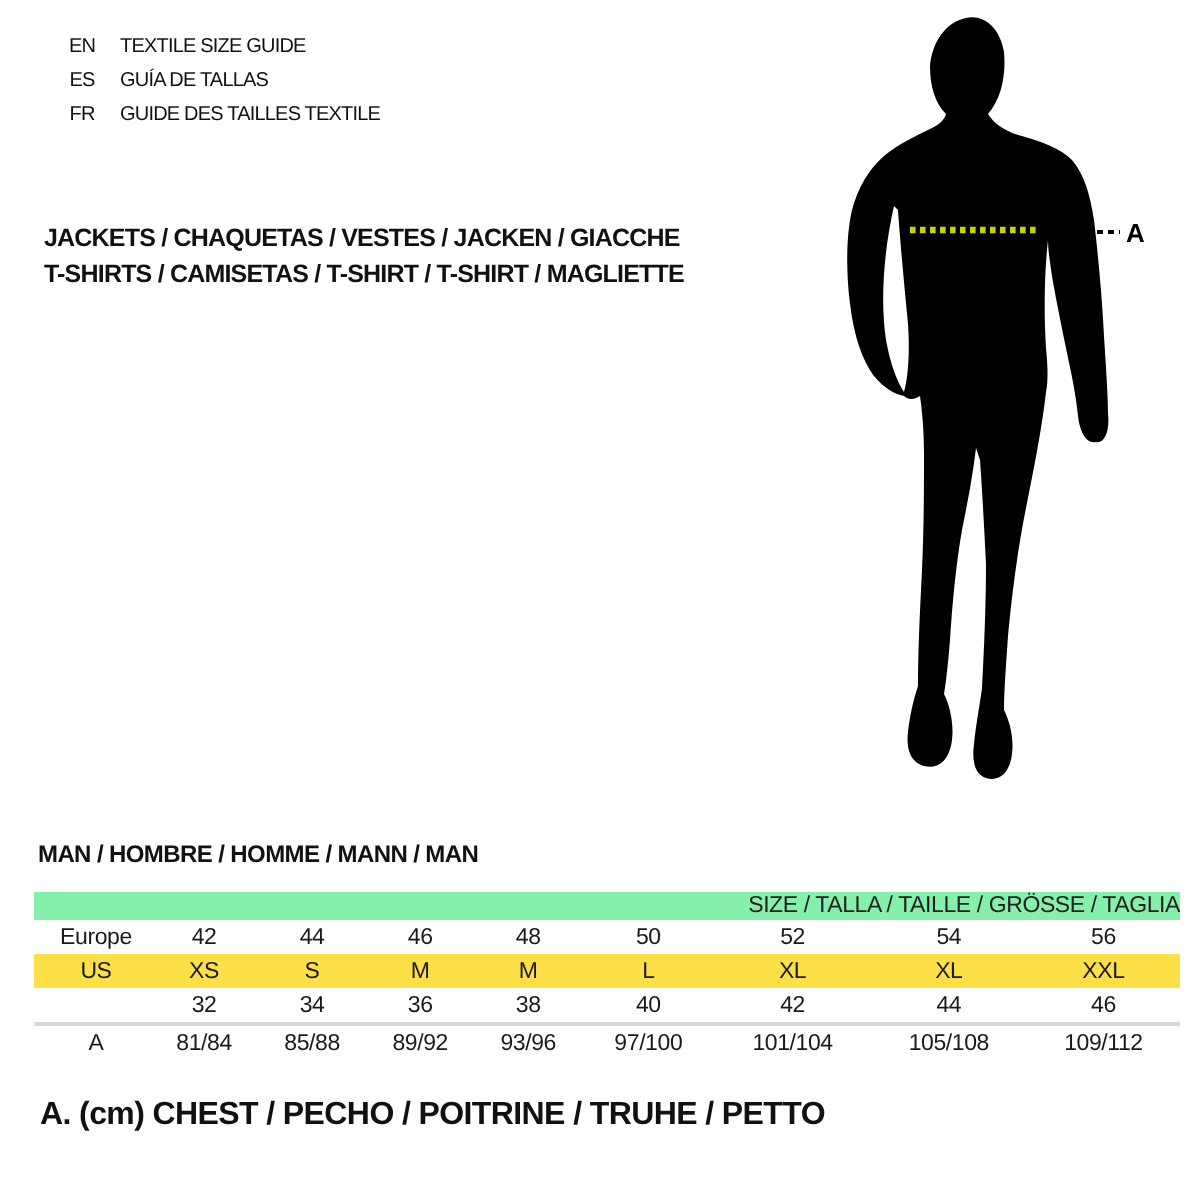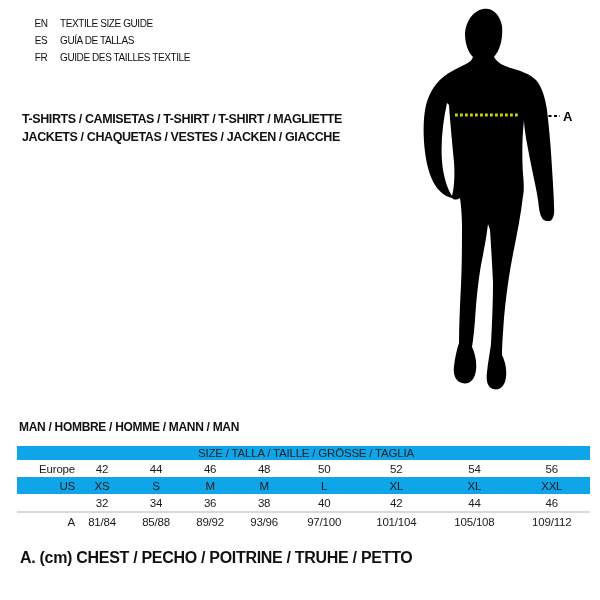--- a/index.html
+++ b/index.html
@@ -16,27 +16,27 @@
   
   .figure{position:absolute;left:400px;top:0;width:175px;height:400px;}
   
   .section-title{position:absolute;top:420px;left:19px;font-weight:bold;font-size:12px;letter-spacing:-0.3px;}
   
   table.size-table{
     position:absolute;left:17px;top:446px;width:573px;
     border-collapse:collapse;font-size:11.5px;color:#1a1a1a;letter-spacing:-0.2px;
   }
   table.size-table th{
-    background:#0ea5e9;font-weight:normal;text-align:center;
+    background:#86efac;font-weight:normal;text-align:right;
     padding:1px 0 1px 5px;height:12px;font-size:11.5px;color:#222;
   }
   table.size-table td{height:17px;padding:0;text-align:center;}
-  table.size-table td.row-label{text-align:right;padding-left:4px;}
+  table.size-table td.row-label{text-align:center;padding-left:4px;}
   table.size-table col.label-col{width:58px;}
-  tr.stripe td{background:#0ea5e9;}
+  tr.stripe td{background:#fde047;}
   tr.row-a td{border-top:2px solid #d9d9d9;}
   
   .footnote{position:absolute;top:549px;left:20px;font-weight:bold;font-size:16px;letter-spacing:-0.3px;}
 </style>
 </head>
 <body>
 
 <div class="lang-list">
   <div class="lang-row">
     <span class="lang-code">EN</span>
@@ -46,22 +46,22 @@
     <span class="lang-code">ES</span>
     <span class="lang-label">GUÍA DE TALLAS</span>
   </div>
   <div class="lang-row">
     <span class="lang-code">FR</span>
     <span class="lang-label">GUIDE DES TAILLES TEXTILE</span>
   </div>
 </div>
 
 <div class="categories">
+  <div>JACKETS / CHAQUETAS / VESTES / JACKEN / GIACCHE</div>
   <div>T-SHIRTS / CAMISETAS / T-SHIRT / T-SHIRT / MAGLIETTE</div>
-  <div>JACKETS / CHAQUETAS / VESTES / JACKEN / GIACCHE</div>
 </div>
 
 <svg class="figure" viewBox="0 0 175 400" width="175" height="400" xmlns="http://www.w3.org/2000/svg">
   <path fill="#000000" fill-rule="evenodd" d="
     M 83 9
     C 92 7 100 14 102 26
     C 103 37 101 49 94 57
     C 97 62 103 66 111 68
     C 121 71 130 74 136 80
     C 142 87 145 97 147 110

